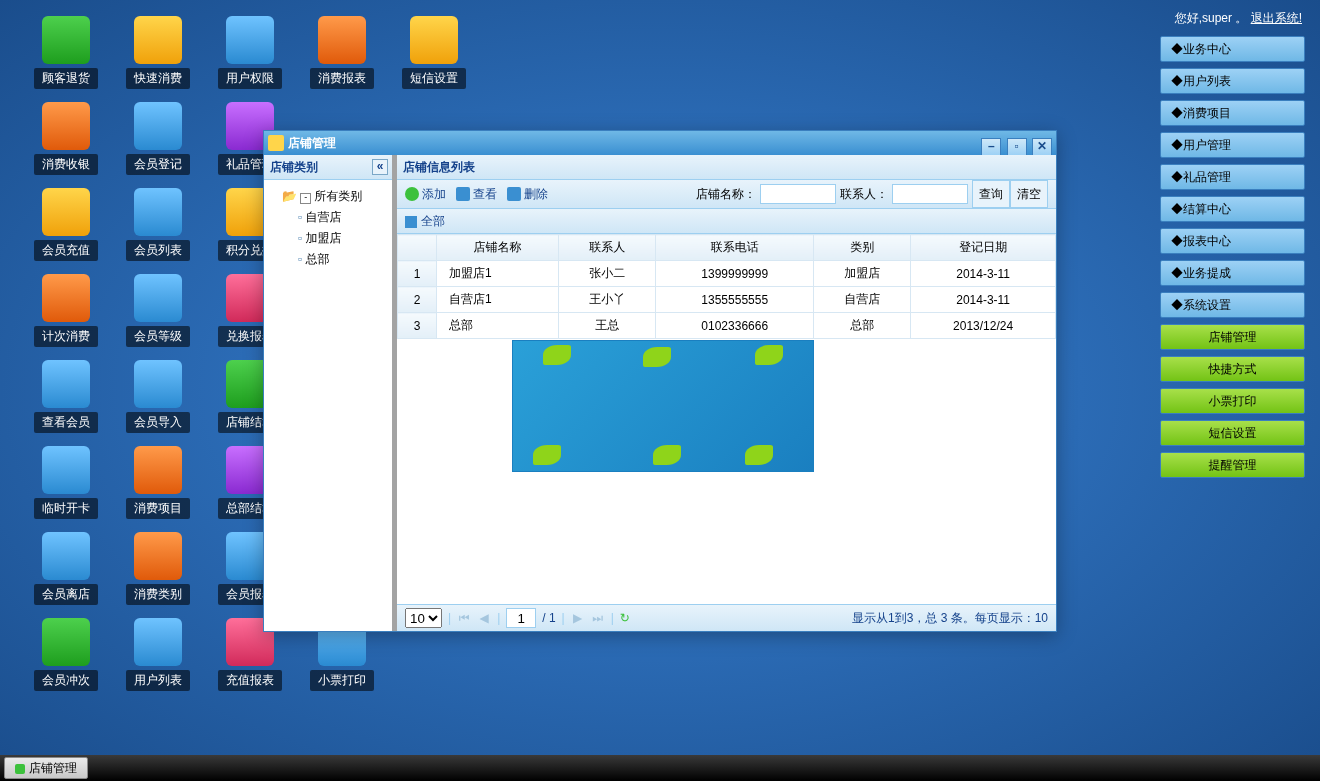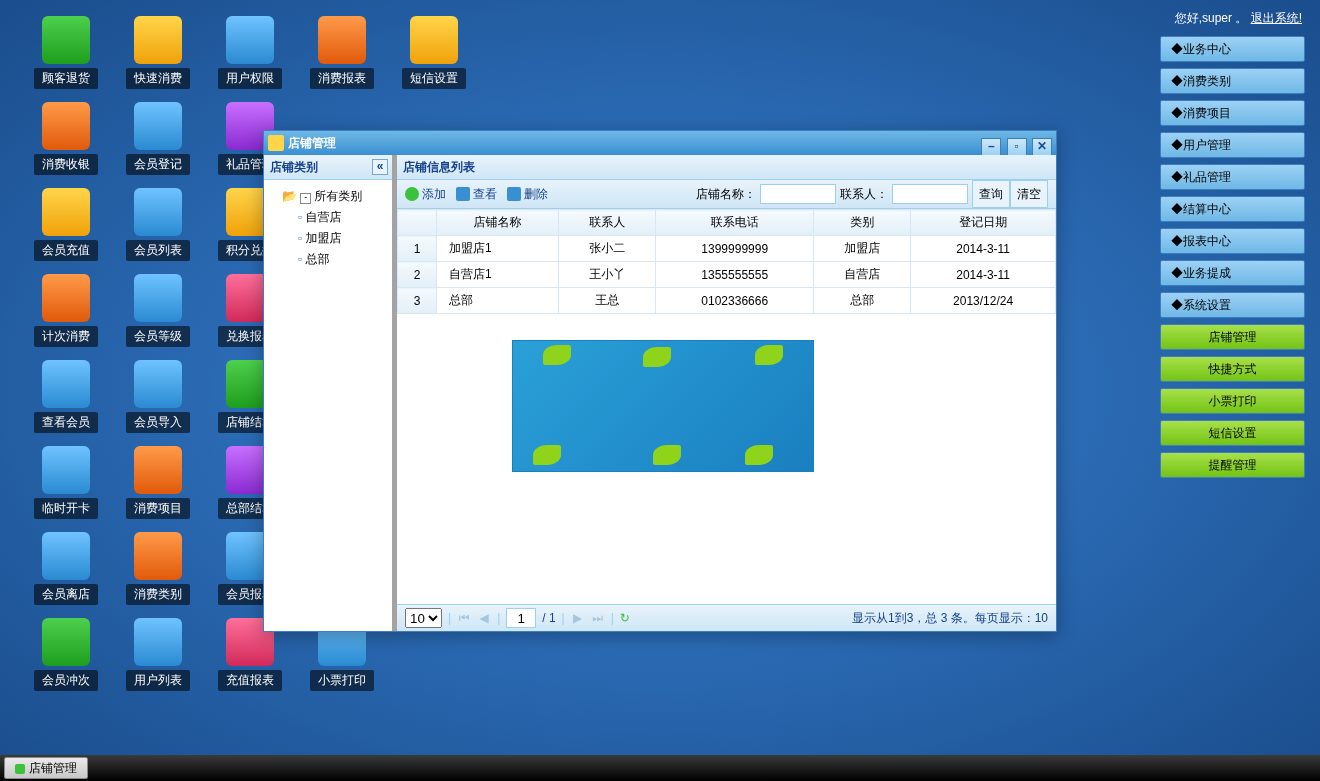--- a/index.html
+++ b/index.html
@@ -83,21 +83,21 @@
 </head>
 <body>
 
 <div class="top-right">
   <span>您好,super 。</span>
   <a href="#">退出系统!</a>
 </div>
 
 <div class="rmenu" id="rmenu">
     <div class="btn blue">◆业务中心</div>
-    <div class="btn blue">◆消费类别</div>
+    <div class="btn blue">◆用户列表</div>
     <div class="btn blue">◆消费项目</div>
     <div class="btn blue">◆用户管理</div>
     <div class="btn blue">◆礼品管理</div>
     <div class="btn blue">◆结算中心</div>
     <div class="btn blue">◆报表中心</div>
     <div class="btn blue">◆业务提成</div>
     <div class="btn blue">◆系统设置</div>
     <div class="btn green">店铺管理</div>
     <div class="btn green">快捷方式</div>
     <div class="btn green">小票打印</div>
@@ -273,20 +273,21 @@
           </span>
         <span class="sfield">
           <span>店铺名称：</span>
           <input type="text" style="">
           <span>联系人：</span>
           <input type="text" style="">
           <button>查询</button>
           <button>清空</button>
         </span>
       </div>
+      <div class="gridhdr"><span class="gicn"></span><span>全部</span></div>
       <table class="grid">
         <thead>
             <tr id="gridhead">
               <th style="width:26px"></th>
               <th>店铺名称</th>
               <th>联系人</th>
               <th>联系电话</th>
               <th>类别</th>
               <th>登记日期</th>
             </tr>

